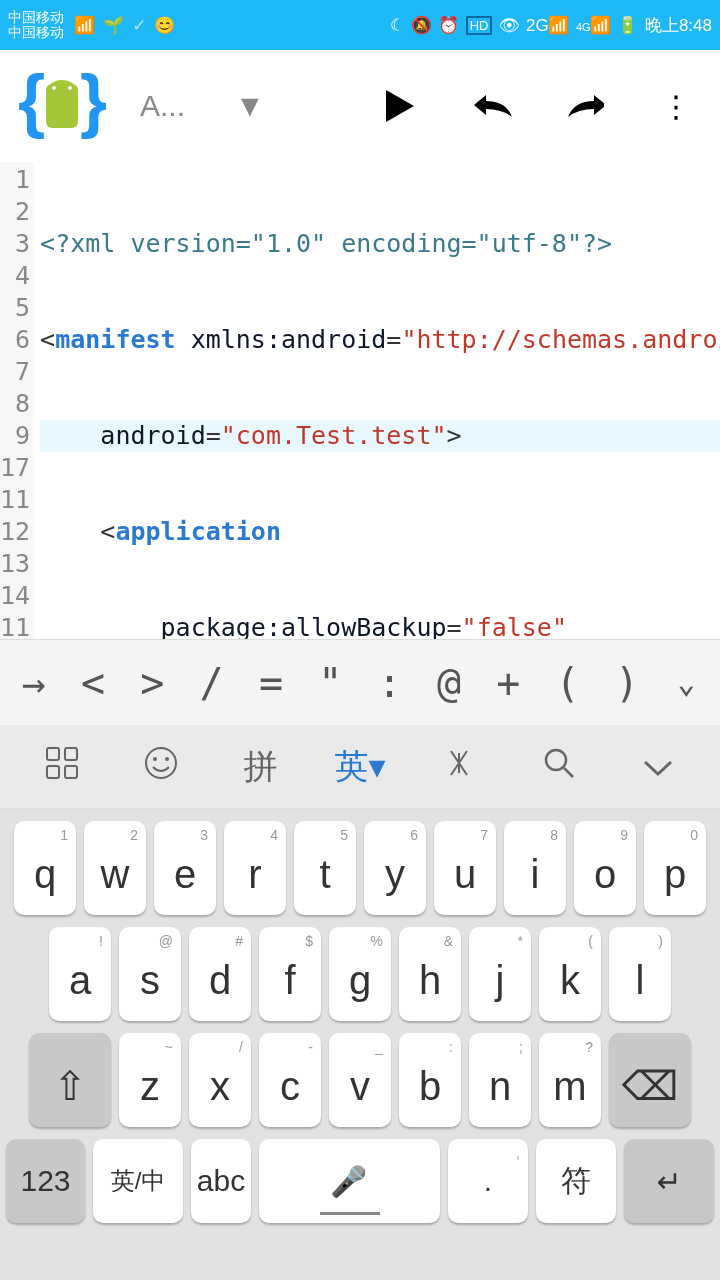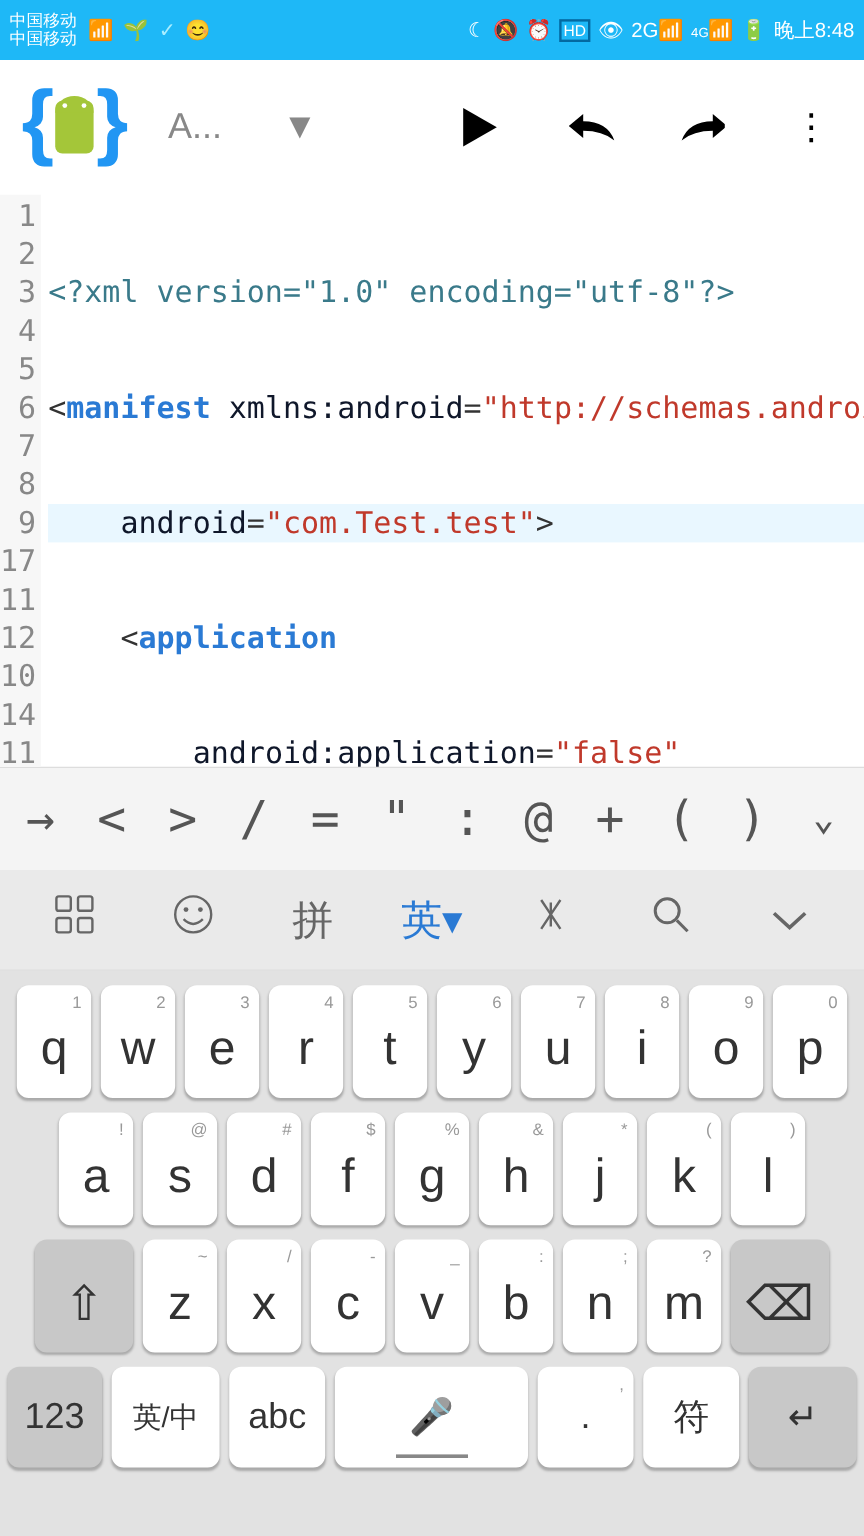--- a/index.html
+++ b/index.html
@@ -121,30 +121,30 @@
       <div>3</div>
     <div>4</div>
       <div>5</div>
       <div>6</div>
     <div>7</div>
       <div>8</div>
       <div>9</div>
     <div>17</div>
       <div>11</div>
       <div>12</div>
-    <div>10</div>
+    <div>13</div>
       <div>14</div>
       <div>11</div>
   </div>
   <div class="code-lines">
     <div><span class="t-decl">&lt;?xml version="1.0" encoding="utf-8"?&gt;</span></div>
     <div><span class="t-punct">&lt;</span><span class="t-tag">manifest</span><span class="t-attr"> xmlns:android</span><span class="t-eq">=</span><span class="t-str">"http://schemas.android.c</span></div>
     <div class="hl">    <span class="t-attr">android</span><span class="t-eq">=</span><span class="t-str">"com.Test.test"</span><span class="t-punct">&gt;</span></div>
     <div>    <span class="t-punct">&lt;</span><span class="t-tag">application</span></div>
-    <div>        <span class="t-attr">android:application</span><span class="t-eq">=</span><span class="t-str">"false"</span></div>
+    <div>        <span class="t-attr">package:allowBackup</span><span class="t-eq">=</span><span class="t-str">"false"</span></div>
     
     
     
     
     
     
     
     
     
     
@@ -323,21 +323,21 @@
         <span class="key-main">⌫</span>
       </div>
   </div>
   <div class="kbd-row bottom">
     <div class="key fn" style="width:79px">
         <span class="key-main">123</span>
       </div>
     <div class="key" style="width:90px">
         <span class="key-main" style="font-size:24px">英/中</span>
       </div>
-    <div class="key" style="width:80px">
+    <div class="key" style="width:60px">
         <span class="key-main">abc</span>
       </div>
     <div class="key space">
         <span class="key-main">🎤</span>
         <span style="position:absolute;bottom:8px;width:60px;border-bottom:3px solid #888"></span>
       </div>
     <div class="key" style="width:80px">
         <span class="key-super">,</span>
         <span class="key-main">.</span>
       </div>

